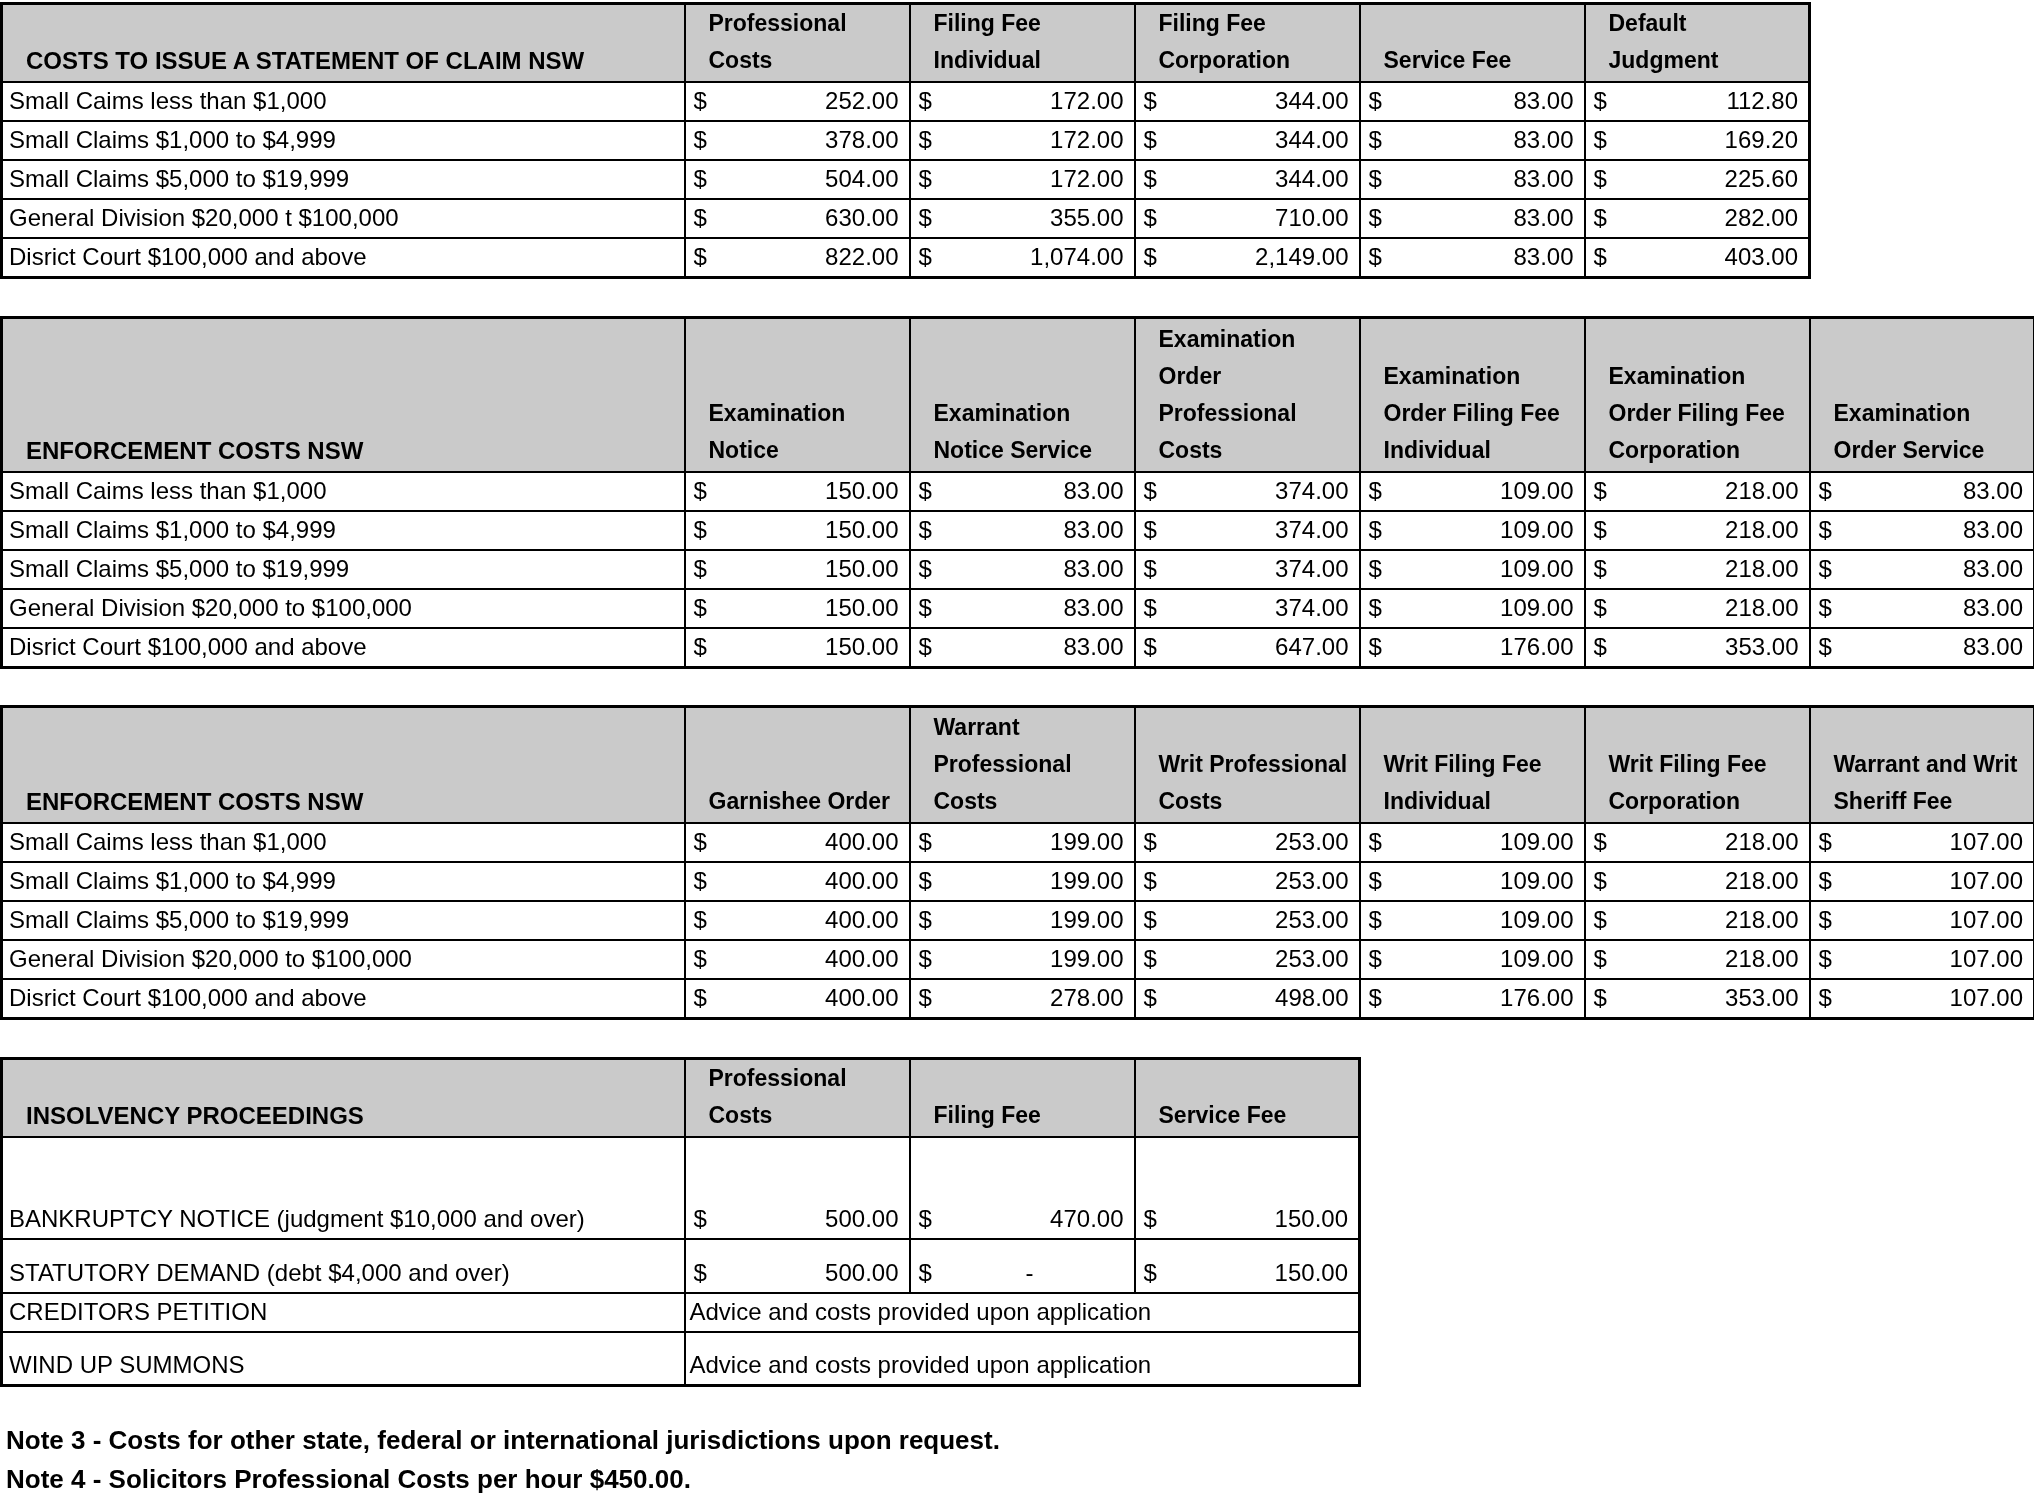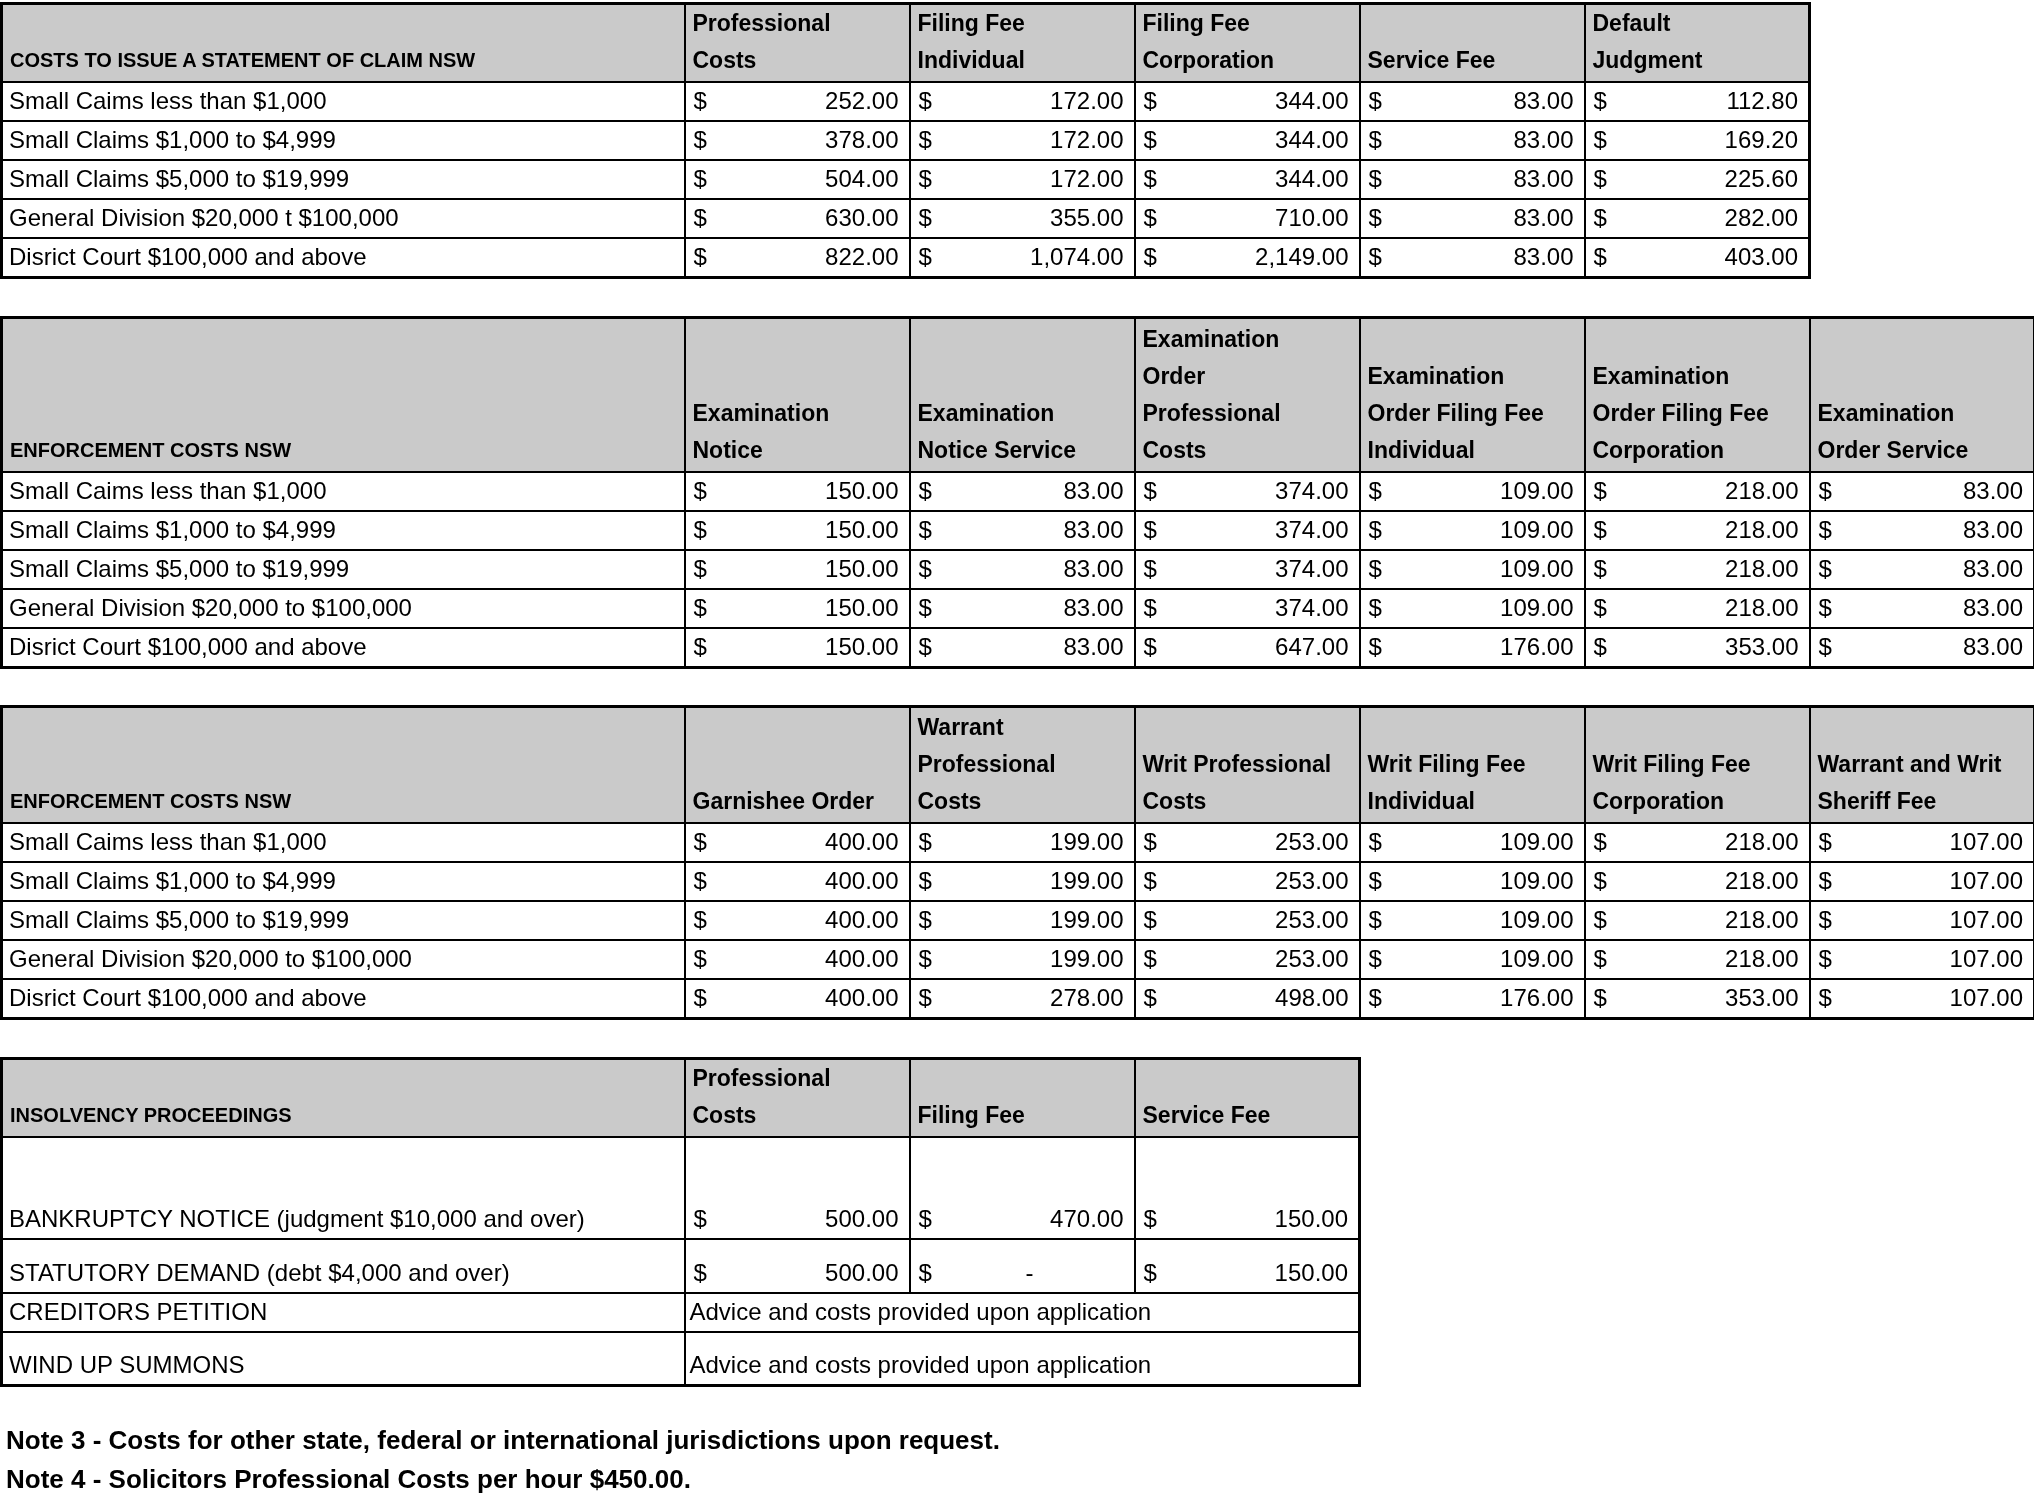--- a/index.html
+++ b/index.html
@@ -5,23 +5,23 @@
   html,body{margin:0;padding:0;}
   body{
     width:2034px;height:1503px;overflow:hidden;background:#ffffff;color:#000;
     font-family:"Liberation Sans","DejaVu Sans",sans-serif;
   }
   table{border-collapse:collapse;table-layout:fixed;border:3px solid #000;}
   td,th{border:2px solid #000;vertical-align:bottom;overflow:hidden;}
   th{
     background:#cacaca;font-weight:bold;text-align:left;
     font-size:23px;line-height:37px;white-space:pre;
-    padding:0 6px 2px 7px;
+    padding:0 6px 2px 23px;
   }
-  th.title{font-size:20px;}
+  th.title{font-size:24px;}
   td.label{font-size:24px;padding:0 4px 5px 6px;white-space:nowrap;}
   td.m{font-size:24px;text-align:right;padding:0 10px 5px 8px;white-space:nowrap;}
   td.m .c{float:left;}
   td.m.dash{padding-right:100px;}
   td.spanned{font-size:24px;padding:0 4px 5px 4px;white-space:nowrap;}
   tr.r{height:39px;}
   #t1{margin:2px 0 0 0;width:1808px;}
   #t1 tr.h{height:76px;}
   #t2{margin:37px 0 0 0;width:2033px;}
   #t2 tr.h{height:155px;}

